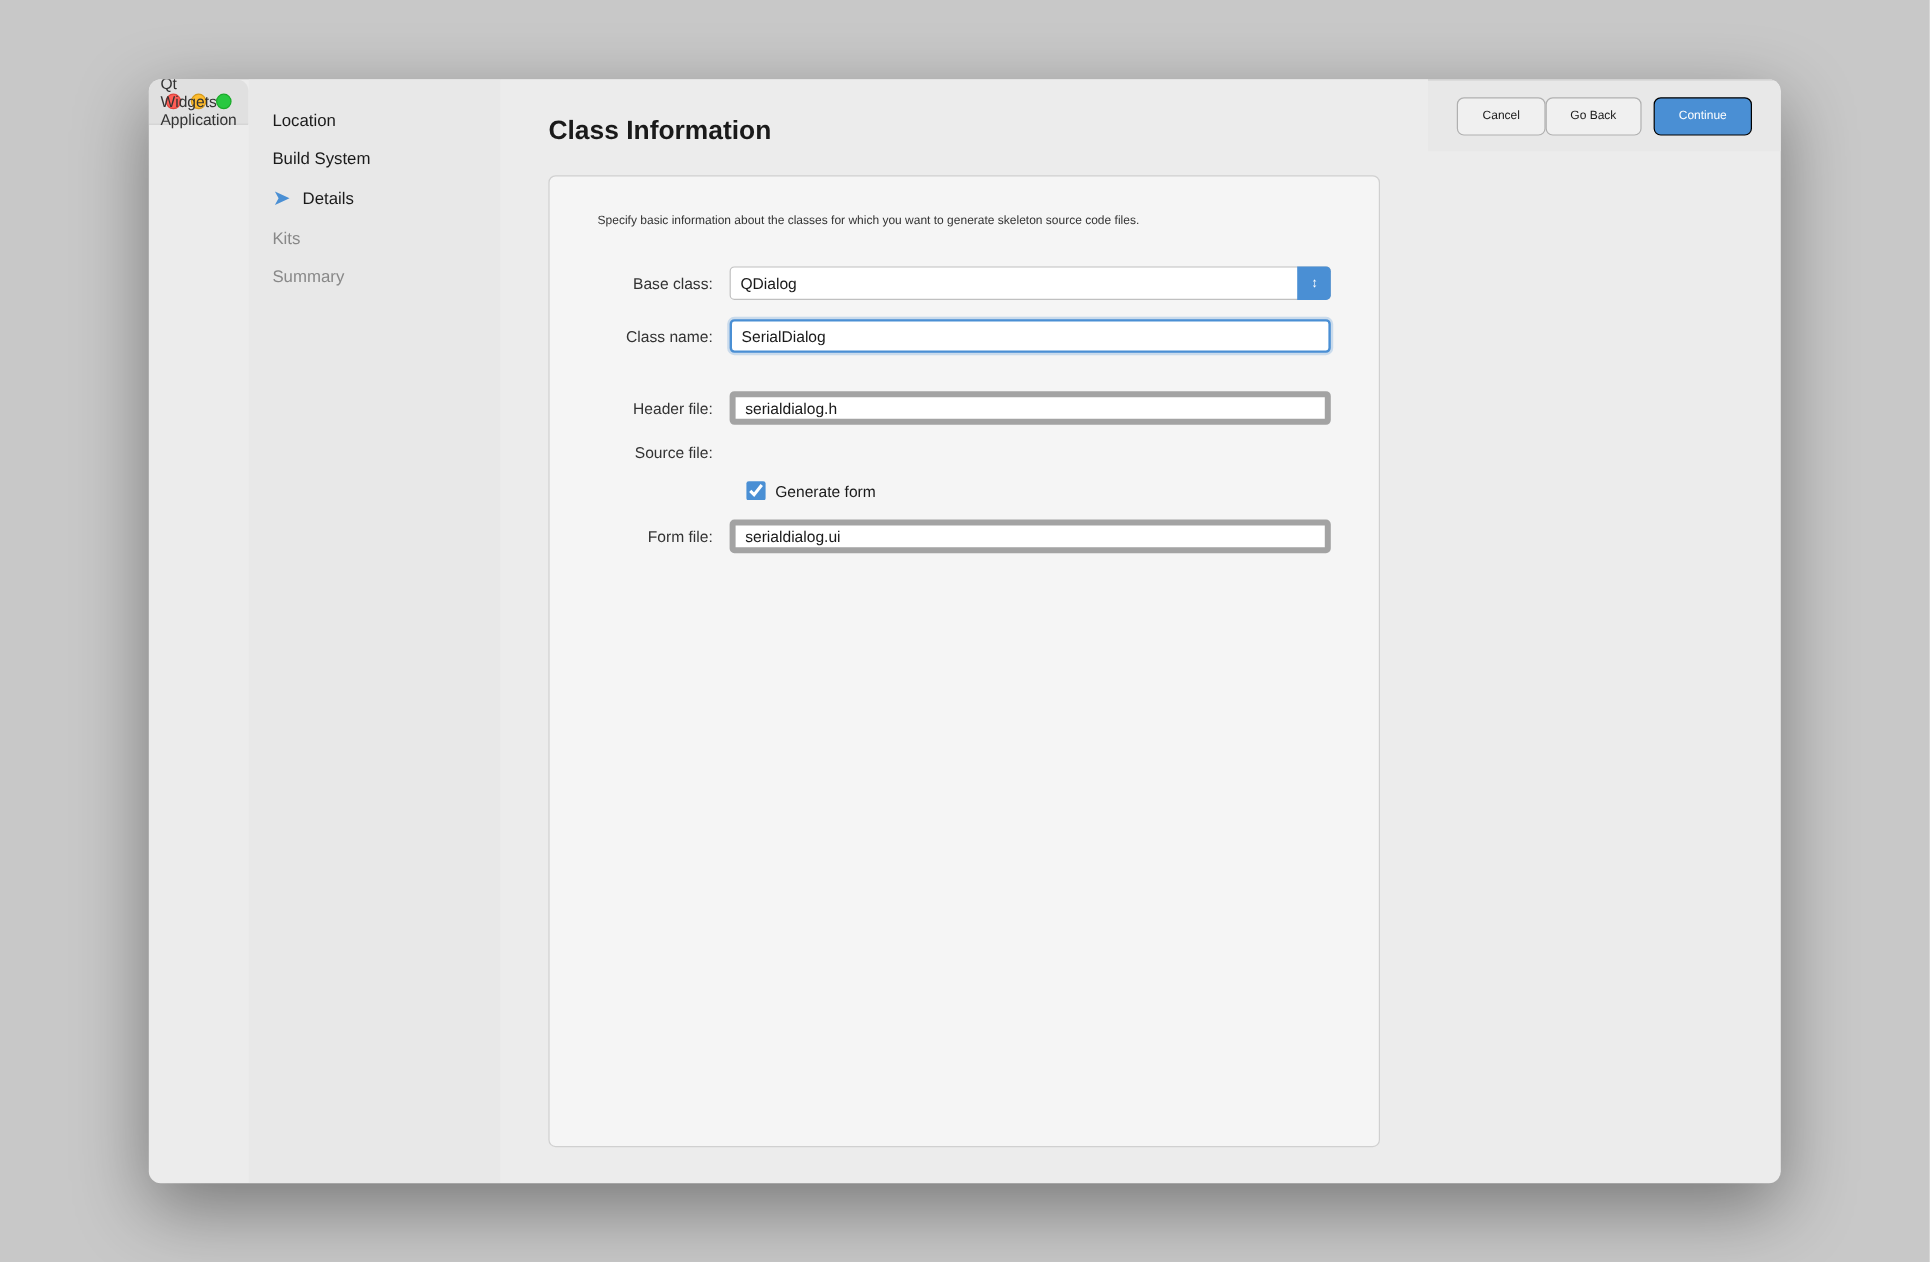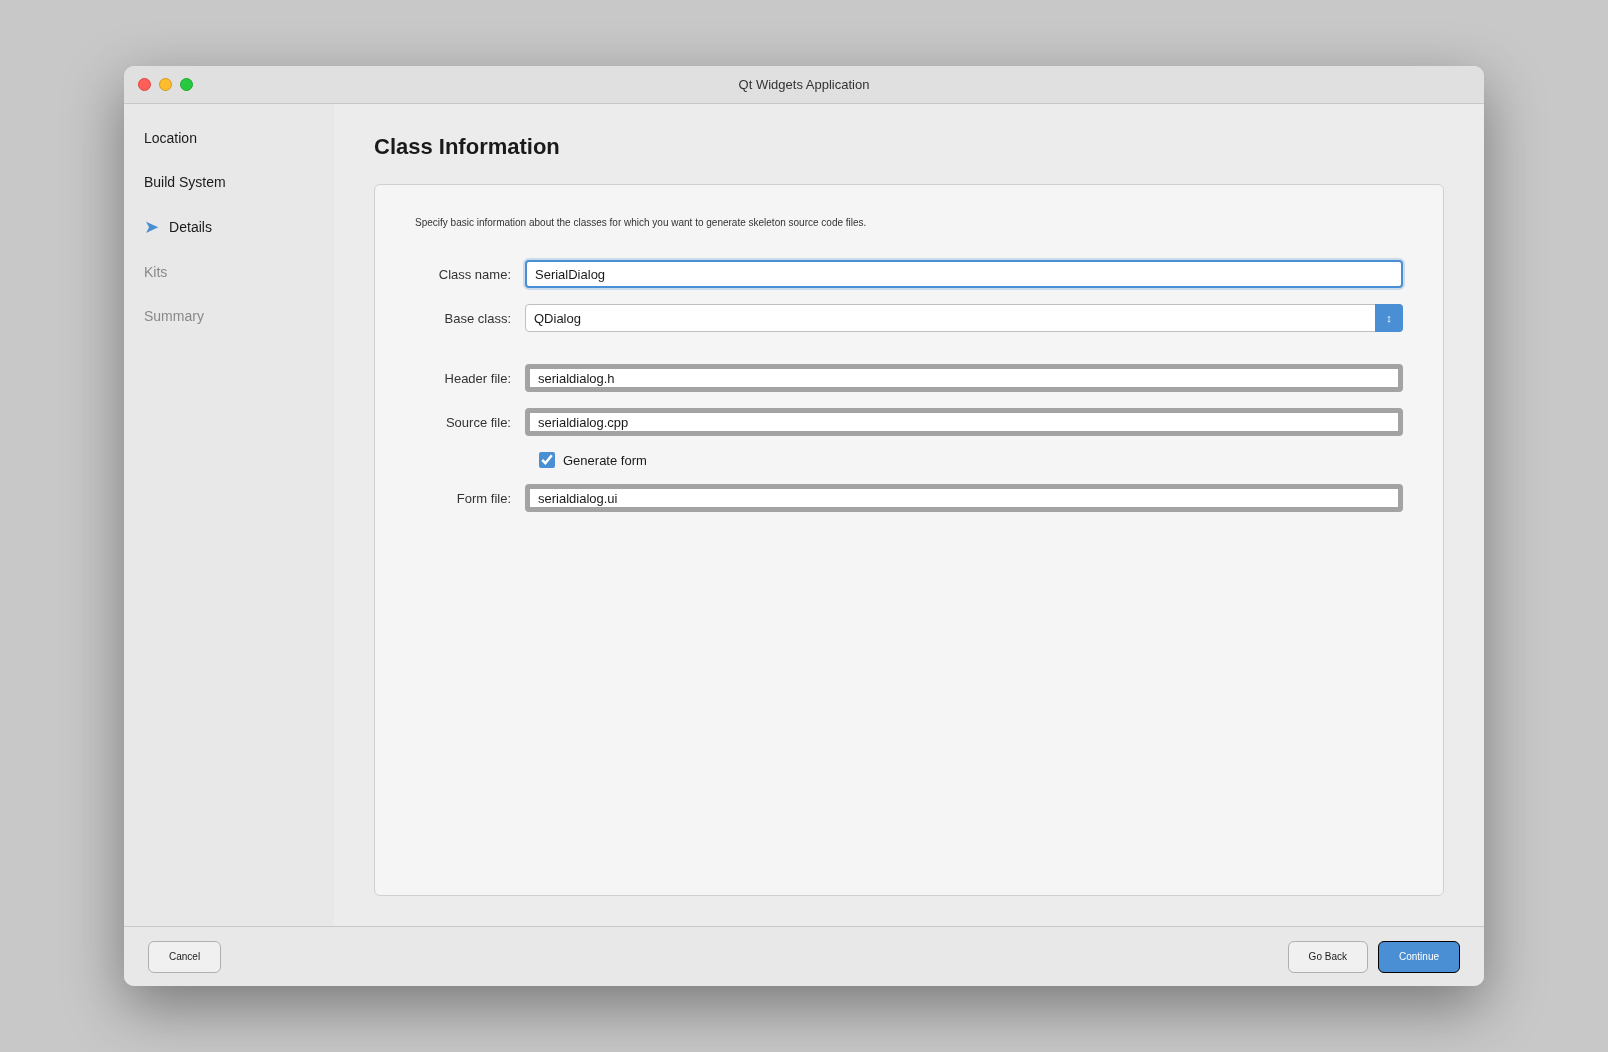--- a/index.html
+++ b/index.html
@@ -16,21 +16,21 @@
       height: 1052px;
     }
 
     .window {
       width: 1360px;
       height: 920px;
       background: #ececec;
       border-radius: 10px;
       box-shadow: 0 20px 60px rgba(0,0,0,0.4);
       display: flex;
-      flex-direction: column;
+      flex-direction: row;
       overflow: hidden;
     }
 
     
     .title-bar {
       height: 38px;
       background: #e0e0e0;
       border-bottom: 1px solid #c8c8c8;
       display: flex;
       align-items: center;
@@ -71,21 +71,21 @@
       overflow: hidden;
     }
 
     
     .sidebar {
       width: 210px;
       background: #e8e8e8;
       padding: 20px 0;
       display: flex;
       flex-direction: column;
-      gap: 16px;
+      gap: 4px;
     }
 
     .sidebar-item {
       display: flex;
       align-items: center;
       padding: 6px 20px;
       font-size: 14px;
       color: #888;
       cursor: pointer;
       gap: 10px;
@@ -293,49 +293,48 @@
         <span>Summary</span>
       </div>
     </div>
 
     <div class="content-panel">
       <h1 class="page-title">Class Information</h1>
 
       <div class="form-container">
 
         <p class="description-text">Specify basic information about the classes for which you want to generate skeleton source code files.</p>
-
-        <div class="form-row">
-          <label class="form-label">Class name:</label>
-          <input type="text" class="form-input focused" value="SerialDialog" style="">
-        </div>
 
         <div class="form-row">
           <label class="form-label">Base class:</label>
           <div class="form-select-wrapper">
             <select class="form-select">
               <option>QDialog</option>
               <option>QWidget</option>
               <option>QMainWindow</option>
               <option>QObject</option>
             </select>
             <div class="select-arrow">↕</div>
           </div>
         </div>
 
+        <div class="form-row">
+          <label class="form-label">Class name:</label>
+          <input type="text" class="form-input focused" value="SerialDialog" style="">
+        </div>
+
         <div style="height: 16px;"></div>
 
         <div class="form-row">
           <label class="form-label">Header file:</label>
           <input type="text" class="form-input" value="serialdialog.h" style="">
         </div>
 
         <div class="form-row">
           <label class="form-label">Source file:</label>
-          <input type="text" class="form-input" value="serialdialog.cpp" style="">
         </div>
 
         <div class="checkbox-row">
           <input type="checkbox" class="form-checkbox" checked="" style="">
           <label class="checkbox-label">Generate form</label>
         </div>
 
         <div class="form-row">
           <label class="form-label">Form file:</label>
           <input type="text" class="form-input" value="serialdialog.ui" style="">

